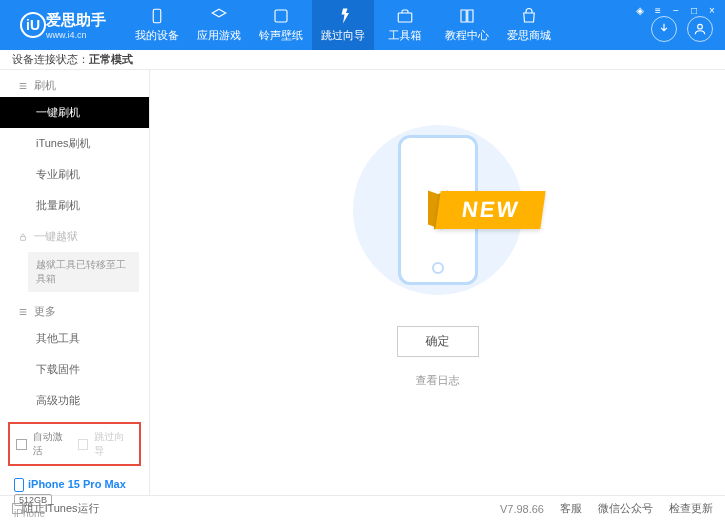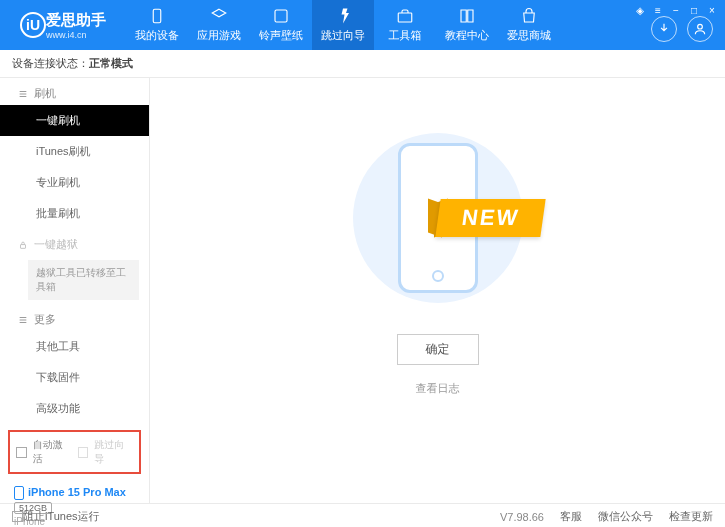--- a/index.html
+++ b/index.html
@@ -14,21 +14,21 @@
 .nav-tabs { display: flex; height: 100%; }
 .nav-tab { width: 62px; display: flex; flex-direction: column; align-items: center; justify-content: center; gap: 3px; cursor: pointer; font-size: 11px; }
 .nav-tab.active { background: #1570d3; }
 .nav-icon { width: 18px; height: 18px; display: flex; align-items: center; justify-content: center; }
 .window-controls { position: absolute; top: 3px; right: 6px; display: flex; gap: 4px; }
 .wc-btn { width: 14px; height: 14px; display: flex; align-items: center; justify-content: center; cursor: pointer; font-size: 10px; }
 .account-btns { position: absolute; right: 12px; bottom: 8px; display: flex; gap: 10px; }
 .acc-circle { width: 26px; height: 26px; border: 1.5px solid rgba(255,255,255,0.7); border-radius: 50%; display: flex; align-items: center; justify-content: center; cursor: pointer; }
 
 
-.status-bar { height: 28px; display: flex; align-items: center; padding: 0 12px; font-size: 11px; color: #444; border-bottom: 1px solid #eaeaea; }
+.status-bar { height: 20px; display: flex; align-items: center; padding: 0 12px; font-size: 11px; color: #444; border-bottom: 1px solid #eaeaea; }
 .status-value { color: #444; font-weight: bold; }
 
 
 .main { display: flex; height: 425px; }
 
 
 .sidebar { width: 150px; border-right: 1px solid #eaeaea; display: flex; flex-direction: column; font-size: 11px; color: #555; }
 .side-section { padding: 8px 12px 4px 18px; color: #888; display: flex; align-items: center; gap: 6px; }
 .side-item { padding: 8px 12px 8px 36px; cursor: pointer; color: #666; }
 .side-item.active { background: #000000; color: #fff; }

